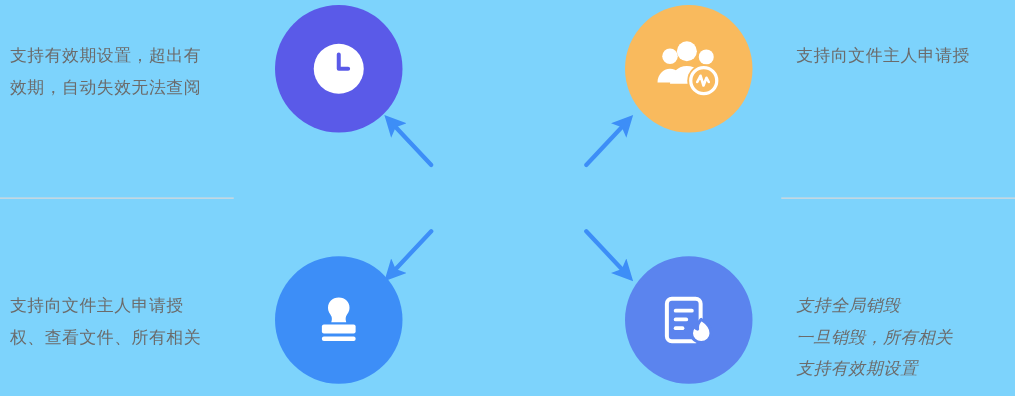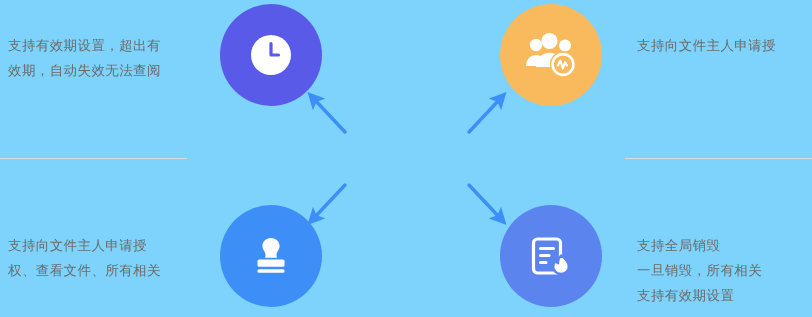--- a/index.html
+++ b/index.html
@@ -58,21 +58,21 @@
     position: absolute;
     color: #6b6b6b;
     font-size: 13.5px;
     line-height: 25px;
     letter-spacing: 0.4px;
     white-space: nowrap;
   }
   .tb-tl { left: 8px;   top: 33px; }
   .tb-tr { left: 637px; top: 33px; }
   .tb-bl { left: 8px;   top: 233px; text-align: left; width: 180px; }
-  .tb-br { left: 637px; top: 233px; }
+  .tb-br { left: 637px; top: 233px; font-style: italic; }
   .tb-line { display: block; }
 </style>
 </head>
 <body>
 
 <div id="stage">
 
   <div class="divider left"></div>
   <div class="divider right"></div>
 

